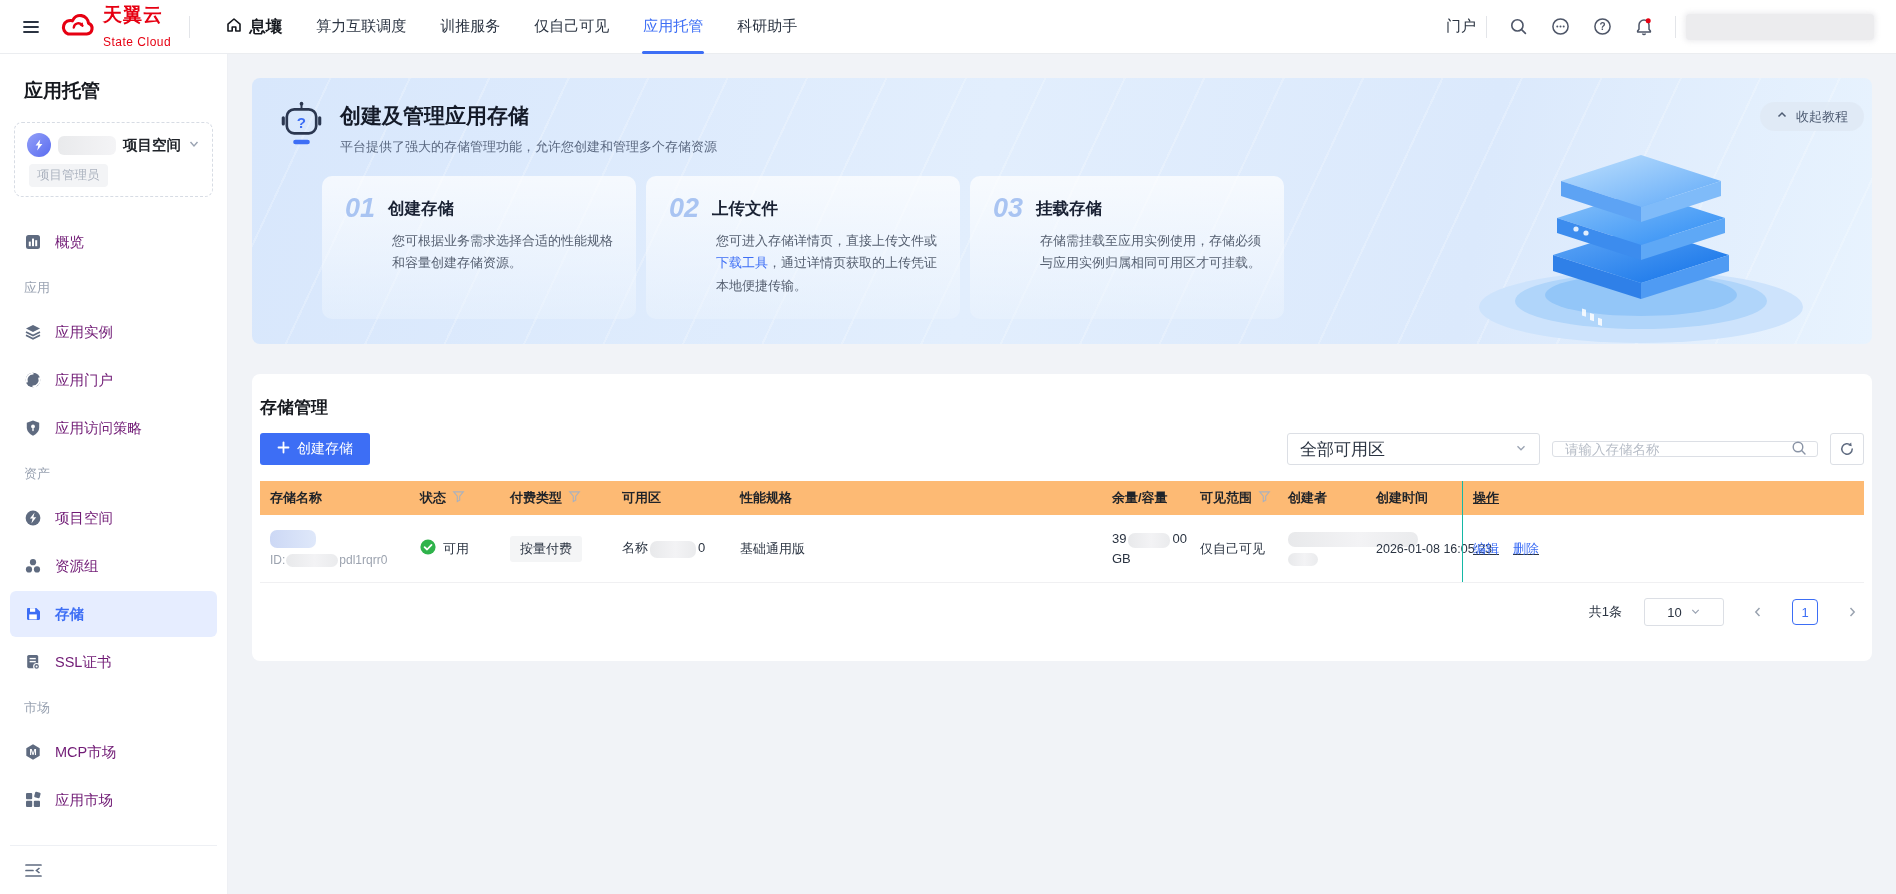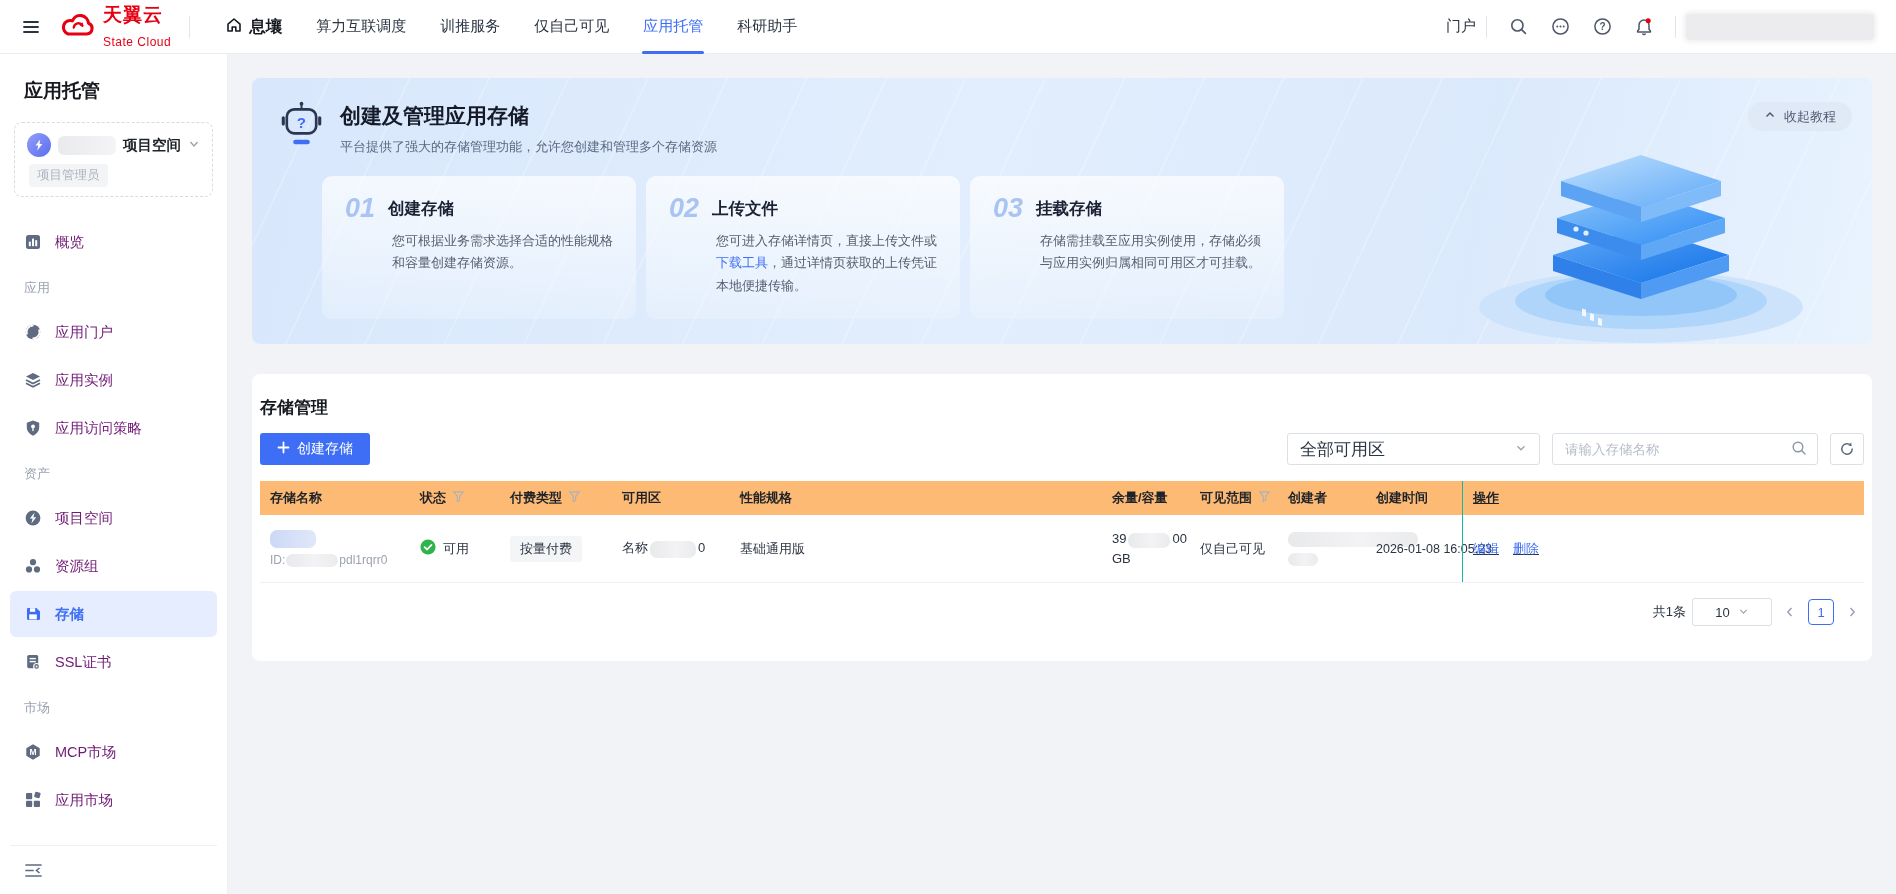--- a/index.html
+++ b/index.html
@@ -50,40 +50,40 @@
   
   .main { flex:1; background:#f1f3f7; padding:24px; overflow:hidden; }
 
   
   .banner { position:relative; height:266px; border-radius:8px; padding:22px 26px; overflow:hidden;
             background:linear-gradient(100deg,#d8e7fc 0%,#e2eefd 45%,#dbe9fc 75%,#e8f3fe 100%); }
   .banner::before { content:""; position:absolute; inset:0; background:repeating-linear-gradient(115deg, rgba(255,255,255,0) 0 70px, rgba(255,255,255,.22) 70px 72px); pointer-events:none; }
   .banner-head { display:flex; align-items:flex-start; gap:15px; position:relative; z-index:2; }
   .banner-title { font-size:21px; font-weight:bold; color:#141a28; margin-top:2px; }
   .banner-sub { font-size:13px; color:#5a6880; margin-top:8px; }
-  .collapse-pill { position:absolute; top:24px; right:20px; z-index:3; height:29px; display:flex; align-items:center; gap:8px; padding:0 16px; border-radius:15px; background:rgba(223,233,245,.92); color:#4e5c73; font-size:13px; cursor:pointer; }
+  .collapse-pill { position:absolute; top:24px; right:8px; z-index:3; height:29px; display:flex; align-items:center; gap:8px; padding:0 16px; border-radius:15px; background:rgba(223,233,245,.92); color:#4e5c73; font-size:13px; cursor:pointer; }
   .steps { position:relative; z-index:2; margin:20px 0 0 44px; display:flex; gap:10px; }
   .step-card { width:314px; height:143px; border-radius:10px; padding:19px 23px; background:linear-gradient(180deg,rgba(255,255,255,.72),rgba(236,244,253,.45)); }
   .step-head { display:flex; align-items:center; gap:13px; }
   .step-num { font-size:27px; font-weight:bold; font-style:italic; color:#a9c4f2; line-height:1; }
   .step-title { font-size:16.5px; font-weight:bold; color:#1a2234; }
   .step-desc { margin:8px 0 0 47px; font-size:13px; color:#555f70; line-height:1.72; }
   .step-desc a { color:#3d6ef5; text-decoration:none; cursor:pointer; }
   .illus { position:absolute; right:36px; bottom:-6px; z-index:1; }
 
   
   .card { background:#fff; border-radius:8px; }
   .storage-card { margin-top:30px; height:287px; padding:22px 8px; display:flex; flex-direction:column; }
   .card-title { font-size:17px; font-weight:bold; color:#16191f; }
   .toolbar { margin-top:14px; display:flex; align-items:center; }
   .btn-primary { height:32px; display:flex; align-items:center; gap:7px; padding:0 17px; background:#3d6ef5; color:#fff; font-size:14px; border:none; border-radius:3px; cursor:pointer; }
   .toolbar-right { margin-left:auto; display:flex; align-items:center; gap:12px; }
   .select-box { width:253px; height:32px; border:1px solid #dcdfe5; border-radius:3px; background:#fff; display:flex; align-items:center; padding:0 12px; font-size:17px; color:#2b3442; cursor:pointer; }
   .select-box .chev { margin-left:auto; }
-  .search-box { width:266px; height:32px; border:1px solid #dcdfe5; border-radius:3px; background:#fff; display:flex; align-items:center; padding:0 10px 0 12px; }
+  .search-box { width:266px; height:16px; border:1px solid #dcdfe5; border-radius:3px; background:#fff; display:flex; align-items:center; padding:0 10px 0 12px; }
   .search-box input { border:none; outline:none; flex:1; font-size:13.5px; color:#2b3442; font-family:inherit; background:transparent; }
   .search-box input::placeholder { color:#b7bdc7; }
   .sq-btn { width:34px; height:32px; border:1px solid #dcdfe5; border-radius:3px; background:#fff; display:flex; align-items:center; justify-content:center; cursor:pointer; }
 
   
   .table { margin-top:16px; }
   .thead, .trow { display:grid; grid-template-columns:150px 90px 112px 118px 372px 88px 88px 88px 96px 1fr; }
   .thead { background:#fdba74; height:34px; align-items:center; }
   .th { padding:0 10px; font-size:13px; font-weight:bold; color:#1f2329; display:flex; align-items:center; gap:6px; white-space:nowrap; height:100%; }
   .trow { height:68px; align-items:center; border-bottom:1px solid #f0f0f2; }
@@ -91,21 +91,21 @@
   .th.ops-col, .td.ops-col { border-left:1px solid #14b8a6; height:100%; display:flex; align-items:center;text-decoration:underline; }
   .redact { display:inline-block; vertical-align:middle; border-radius:7px; background:linear-gradient(90deg,#e8e9eb,#f3f3f5 55%,#eaebed); }
   .redact.blue { background:linear-gradient(90deg,#ccd8f5,#dfe8fa); }
   .cell-sub { font-size:12px; color:#9ca3af; margin-top:5px; }
   .status-cell { display:flex; align-items:center; gap:7px; }
   .tag { display:inline-block; background:#f4f5f6; border-radius:3px; padding:4px 10px; font-size:13px; color:#2b3442; }
   .link { color:#3d6ef5; cursor:pointer; font-size:13px; text-decoration:none; }
   .td.ops-col .link { margin-right:14px; }
 
   
-  .pager { margin-top:15px; display:flex; align-items:center; justify-content:flex-end; gap:6px; font-size:13px; color:#2b3442; }
+  .pager { margin-top:15px; display:flex; align-items:center; justify-content:flex-end; gap:22px; font-size:13px; color:#2b3442; }
   .page-size { width:80px; height:28px; border:1px solid #dcdfe5; border-radius:3px; display:flex; align-items:center; justify-content:center; gap:8px; cursor:pointer; }
   .pg-arrow { width:24px; height:24px; display:flex; align-items:center; justify-content:center; cursor:pointer; }
   .pg-num { width:26px; height:26px; border:1px solid #3d6ef5; color:#3d6ef5; border-radius:4px; display:flex; align-items:center; justify-content:center; cursor:pointer; }
 </style>
 </head>
 <body>
 
 <div class="app">
 
   <header class="navbar">
@@ -226,35 +226,35 @@
               </svg>
           </span>
           <span>概览</span>
         </div>
 
         <div class="menu-group">应用</div>
 
         <div class="menu-item">
           <span class="mi-icon">
             <svg width="18" height="18" viewBox="0 0 18 18">
-                <circle cx="9" cy="9" r="7.3" fill="#5f6b80"></circle>
-                <path d="M3 11.5A6.5 6.5 0 0 1 9.5 2.6 M15 6.5A6.5 6.5 0 0 1 8.5 15.4" stroke="#fff" stroke-width="1.8" fill="none"></path>
-              </svg>
-          </span>
-          <span>应用门户</span>
-        </div>
-        <div class="menu-item">
-          <span class="mi-icon">
-            <svg width="18" height="18" viewBox="0 0 18 18">
                 <polygon points="9,2 16,5.5 9,9 2,5.5" fill="#5f6b80"></polygon>
                 <polyline points="2,9 9,12.5 16,9" fill="none" stroke="#5f6b80" stroke-width="1.7"></polyline>
                 <polyline points="2,12.3 9,15.8 16,12.3" fill="none" stroke="#5f6b80" stroke-width="1.7"></polyline>
               </svg>
           </span>
           <span>应用实例</span>
+        </div>
+        <div class="menu-item">
+          <span class="mi-icon">
+            <svg width="18" height="18" viewBox="0 0 18 18">
+                <circle cx="9" cy="9" r="7.3" fill="#5f6b80"></circle>
+                <path d="M3 11.5A6.5 6.5 0 0 1 9.5 2.6 M15 6.5A6.5 6.5 0 0 1 8.5 15.4" stroke="#fff" stroke-width="1.8" fill="none"></path>
+              </svg>
+          </span>
+          <span>应用门户</span>
         </div>
         <div class="menu-item">
           <span class="mi-icon">
             <svg width="18" height="18" viewBox="0 0 18 18">
                 <path d="M9 1.4l6.2 2.3v4.5c0 3.9-2.6 6.6-6.2 8.6-3.6-2-6.2-4.7-6.2-8.6V3.7z" fill="#5f6b80"></path>
                 <circle cx="9" cy="7.4" r="1.9" fill="#fff"></circle>
                 <rect x="8.3" y="8.9" width="1.4" height="3.4" rx="0.7" fill="#fff"></rect>
               </svg>
           </span>
           <span>应用访问策略</span>

